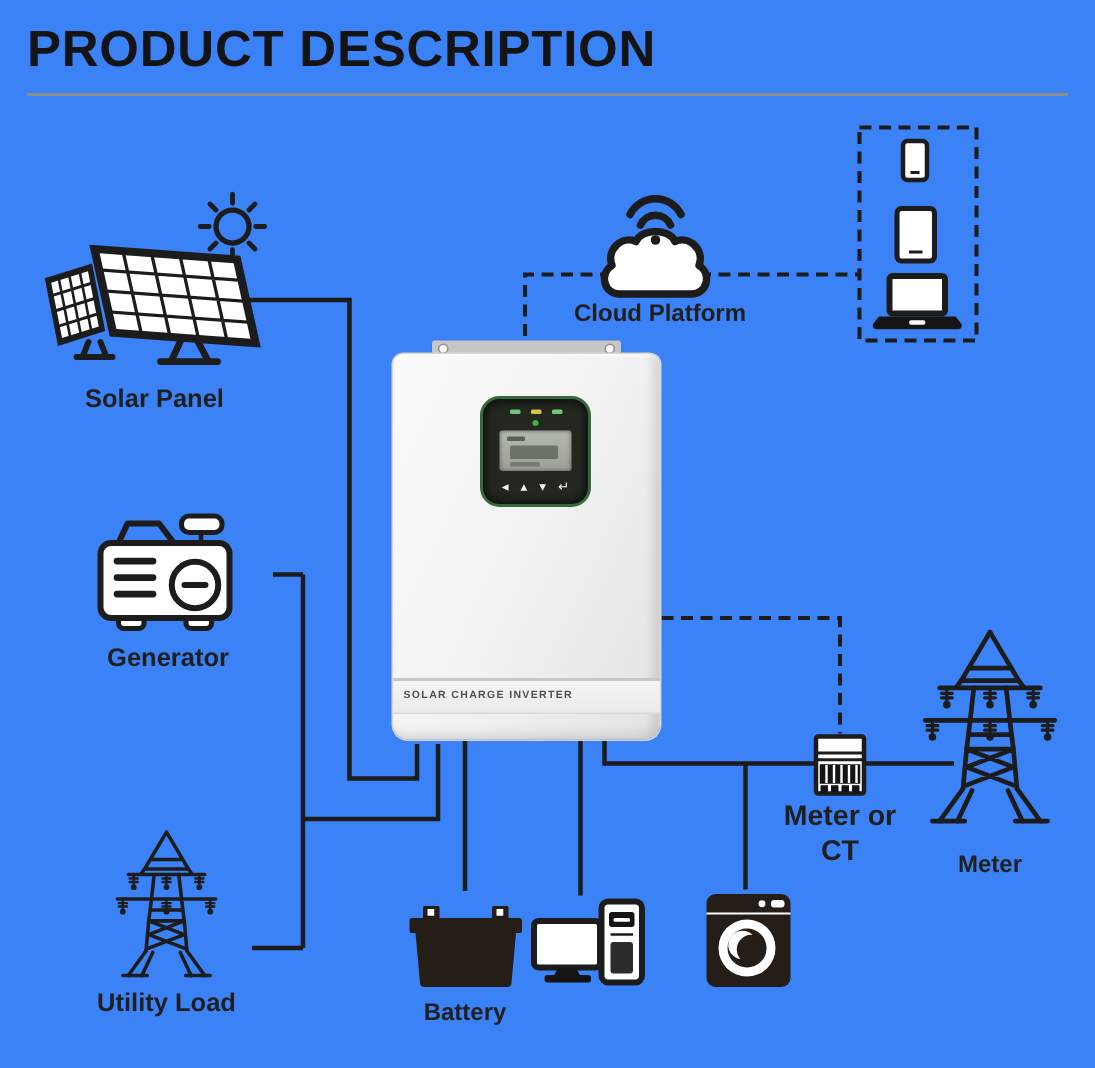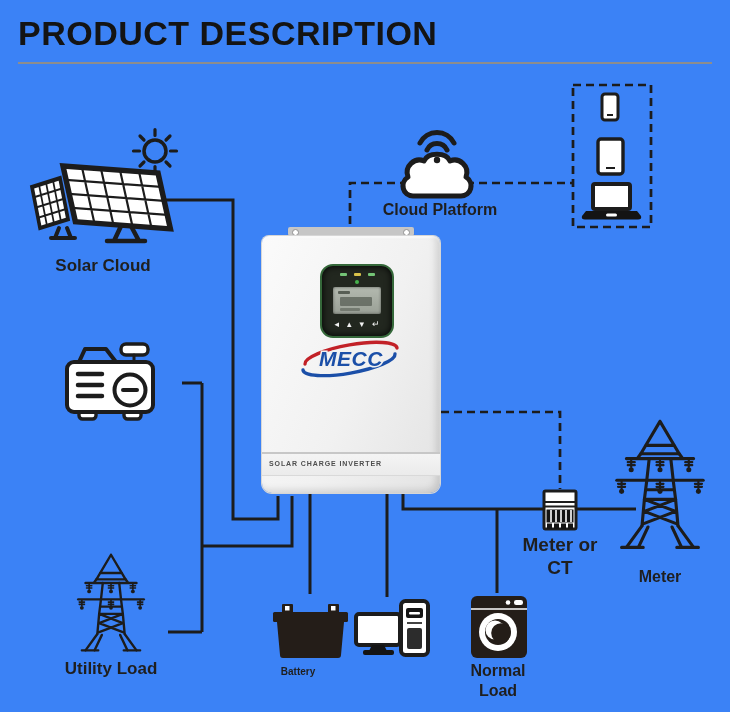--- a/index.html
+++ b/index.html
@@ -214,34 +214,27 @@
         <i style="left:7px;top:21px;width:20px;height:2.5px;opacity:.6;"></i>
       </div>
       <div class="keys">
         <span>◂</span>
         <span>▴</span>
         <span>▾</span>
         <span>↵</span>
       </div>
     </div>
 
-    <div class="logo">
-      <svg width="120" height="44" viewBox="0 0 120 44">
-        <path d="M14,28 A 46 11 -10 0 1 106,12" stroke="#c22127" stroke-width="3.4" fill="none" stroke-linecap="round"></path>
-        <path d="M104,18 A 46 11 -10 0 1 12,34" stroke="#1b4fa8" stroke-width="3.4" fill="none" stroke-linecap="round"></path>
-        <text x="60" y="30" text-anchor="middle" style="font:italic 700 21px 'Liberation Sans',sans-serif;fill:#1b4fa8;letter-spacing:.5px;paint-order:stroke;stroke:#f1f1f1;stroke-width:3px;">MECC</text>
-      </svg>
-    </div>
 
     <div class="plabel">
       <span>SOLAR CHARGE INVERTER</span>
     </div>
   </div>
 
-  <div class="lbl" style="left:43px;top:256px;width:120px;font-size:17px;">Solar Cloud</div>
+  <div class="lbl" style="left:43px;top:256px;width:120px;font-size:17px;">Solar Panel</div>
   <div class="lbl" style="left:380px;top:200px;width:120px;font-size:16px;">Cloud Platform</div>
+  <div class="lbl" style="left:52px;top:429px;width:120px;font-size:17px;">Generator</div>
   <div class="lbl" style="left:51px;top:659px;width:120px;font-size:17px;">Utility Load</div>
   <div class="lbl" style="left:510px;top:533px;width:100px;font-size:19px;">Meter or CT</div>
   <div class="lbl" style="left:615px;top:567px;width:90px;font-size:16px;">Meter</div>
-  <div class="lbl" style="left:258px;top:666px;width:80px;font-size:10px;">Battery</div>
-  <div class="lbl" style="left:463px;top:661px;width:70px;font-size:16px;">Normal Load</div>
+  <div class="lbl" style="left:270px;top:666px;width:80px;font-size:16px;">Battery</div>
 
 </div>
 
 </body></html>

